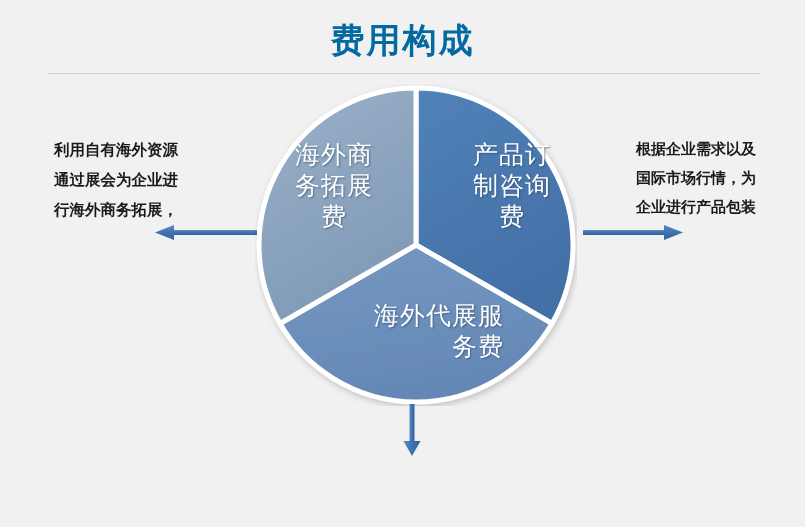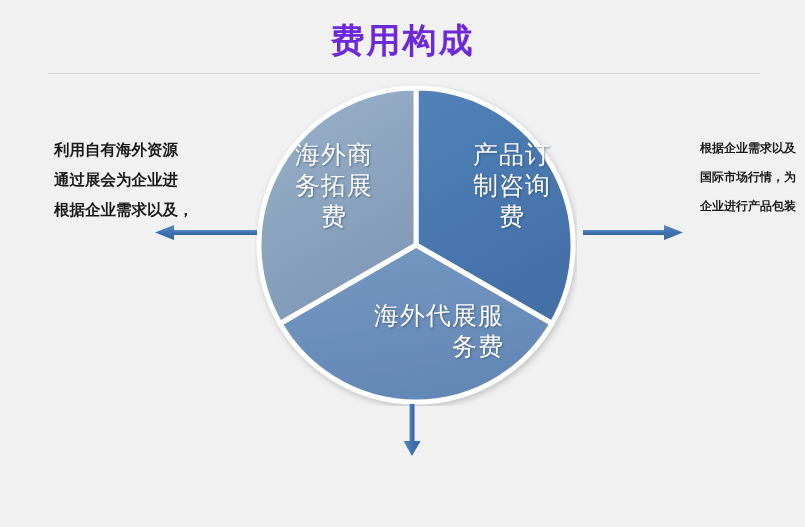--- a/index.html
+++ b/index.html
@@ -27,21 +27,21 @@
   .title {
     position: absolute;
     left: 0;
     top: 18px;
     width: 805px;
     text-align: center;
     font-family: "Liberation Sans", sans-serif;
     font-size: 34px;
     font-weight: bold;
     letter-spacing: 2px;
-    color: #6d28d9;
+    color: #0369a1;
     line-height: 44px;
   }
 
   .divider {
     position: absolute;
     left: 48px;
     top: 73px;
     width: 712px;
     height: 1px;
     background: #d3d3d3;
@@ -88,23 +88,23 @@
     font-family: "Liberation Serif", "DejaVu Serif", serif;
     font-size: 15.5px;
     line-height: 30px;
     text-align: left;
   }
   .callout.right {
     left: 596px;
     top: 134px;
     width: 200px;
     font-family: "Liberation Sans", sans-serif;
-    font-size: 12px;
+    font-size: 15px;
     line-height: 29px;
-    text-align: right;
+    text-align: center;
   }
   .callout.bottom {
     left: 250px;
     top: 457px;
     width: 330px;
     font-family: "Liberation Sans", sans-serif;
     font-size: 15px;
     line-height: 31px;
     text-align: center;
   }
@@ -207,18 +207,18 @@
       </defs>
       <g fill="url(#arrGradD)">
         <rect x="9.5" y="0" width="5" height="38"></rect>
         <polygon points="12,52 3.5,37 20.5,37"></polygon>
       </g>
     </svg>
   </div>
 
   <div class="callout left">利用自有海外资源
 通过展会为企业进
-根据企业需求以及，</div>
+行海外商务拓展，</div>
   <div class="callout right">根据企业需求以及
 国际市场行情，为
 企业进行产品包装</div>
 
 </div>
 
 </body></html>

